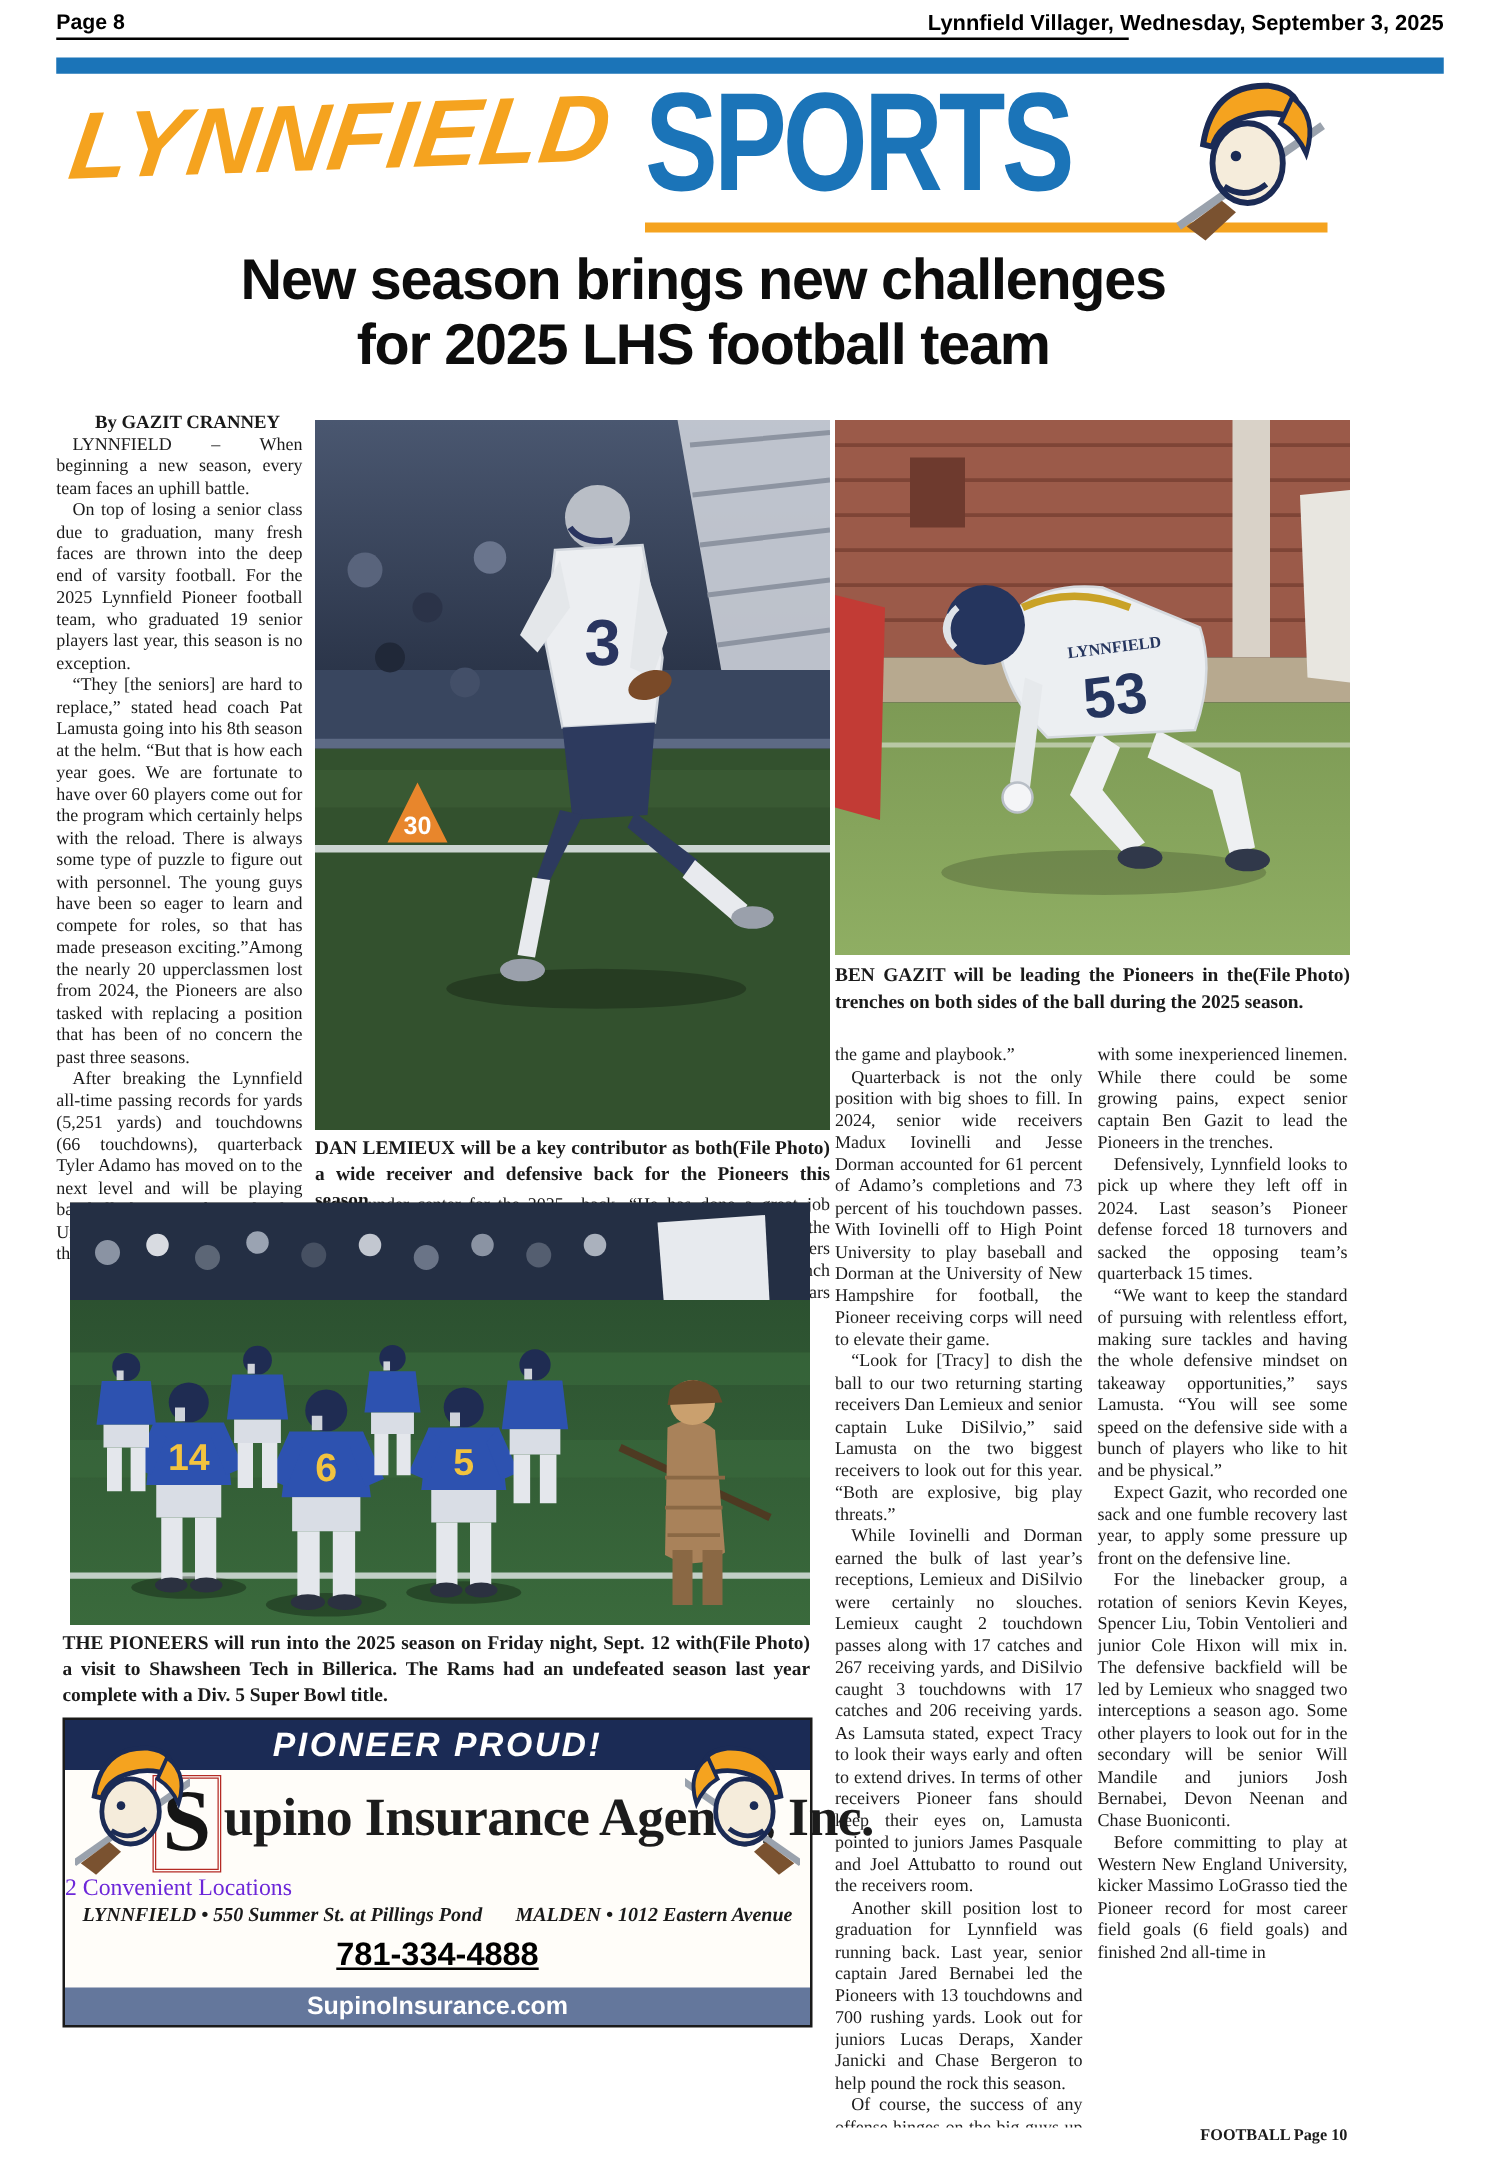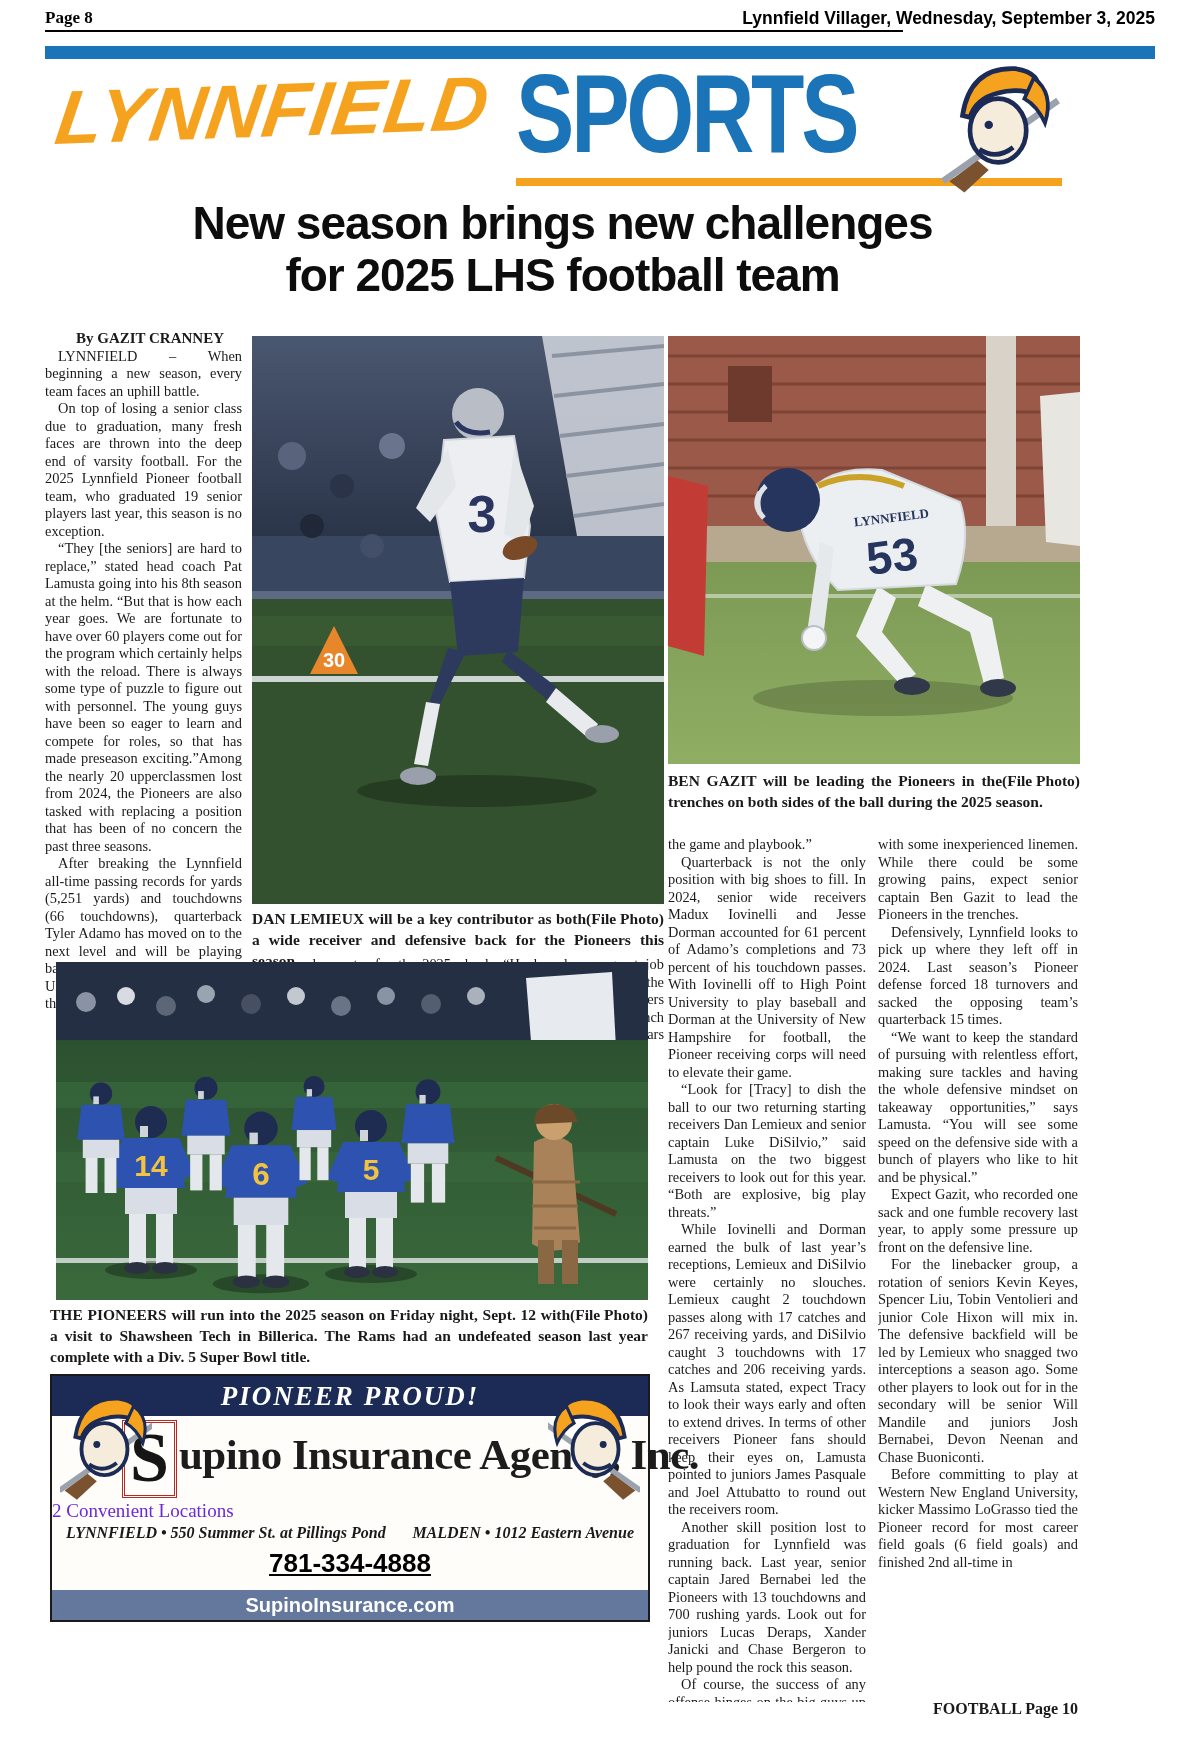--- a/index.html
+++ b/index.html
@@ -1,21 +1,21 @@
 <!DOCTYPE html>
 <html><head>
 <meta charset="utf-8">
 <style>
   html,body{margin:0;padding:0;background:#888;}
   .page{
     position:relative;width:1200px;height:1740px;background:#ffffff;
     font-family:"Liberation Serif",serif;color:#1a1a1a;overflow:hidden;margin:0 auto;
   }
   
-  .hdr-left{position:absolute;left:45px;top:8px;font-family:Liberation Serif, serif;
+  .hdr-left{position:absolute;left:45px;top:8px;font-family:Liberation Sans, sans-serif;
     font-weight:bold;font-size:17px;color:#000;}
   .hdr-right{position:absolute;right:45px;top:8px;font-family:"Liberation Sans",sans-serif;
     font-weight:bold;font-size:17.5px;color:#000;}
   .hdr-rule{position:absolute;left:45px;top:30px;width:858px;height:2px;background:#000;}
   
   .blue-bar{position:absolute;left:45px;top:46px;width:1110px;height:13px;background:#1b74b8;}
   .lynnfield-script{position:absolute;left:58px;top:66px;width:460px;
     font-family:"Liberation Sans",sans-serif;font-style:italic;font-weight:bold;
     font-size:76px;color:#f5a31f;transform:skewX(-10deg) rotate(-2deg);letter-spacing:1px;white-space:nowrap;}
   .sports-word{position:absolute;left:516px;top:52px;font-family:"Liberation Sans",sans-serif;
@@ -42,28 +42,28 @@
   #photo1{left:252px;top:336px;width:412px;height:568px;}
   #photo2{left:668px;top:336px;width:412px;height:428px;}
   #photo3{left:56px;top:962px;width:592px;height:338px;}
   .caption{position:absolute;font-weight:bold;font-size:15.5px;line-height:21px;text-align:justify;}
   #cap1{left:252px;top:908px;width:412px;height:46px;}
   #cap2{left:668px;top:770px;width:412px;height:46px;}
   #cap3{left:50px;top:1304px;width:598px;height:66px;}
   .credit{float:right;font-weight:bold;}
   
   .continuation{position:absolute;left:868px;top:1700px;width:210px;text-align:right;
-    font-size:16px;font-weight:bold;}
+    font-size:13px;font-weight:bold;}
   .continuation .sec{font-weight:bold;}
   
   .ad{position:absolute;left:50px;top:1374px;width:600px;height:248px;background:#fffdf9;
     border:2px solid #1a1a1a;box-sizing:border-box;}
   .ad-banner{position:absolute;left:0;top:0;width:100%;height:40px;background:#1b2b55;
     display:flex;align-items:center;justify-content:center;}
-  .ad-banner span{font-family:Liberation Serif, serif;font-style:italic;font-weight:bold;
+  .ad-banner span{font-family:Liberation Sans, sans-serif;font-style:italic;font-weight:bold;
     font-size:27px;color:#fff;letter-spacing:2px;}
   .ad-mascot{position:absolute;width:92px;height:130px;top:2px;z-index:4;}
   .ad-mascot.left{left:8px;}
   .ad-mascot.right{right:8px;transform:scaleX(-1);}
   .ad-company{position:absolute;left:70px;right:70px;top:44px;height:78px;text-align:center;
     white-space:nowrap;}
   .supino-s{display:inline-block;font-size:70px;font-weight:bold;line-height:70px;color:#151515;
     border:3px double #b42a24;padding:0 5px 2px 5px;margin-right:2px;vertical-align:-12px;}
   .supino-rest{font-size:43px;font-weight:bold;color:#1c1c1c;letter-spacing:-0.5px;}
   .ad-locations-h{position:absolute;left:0;width:100%;top:124px;text-align:left;

